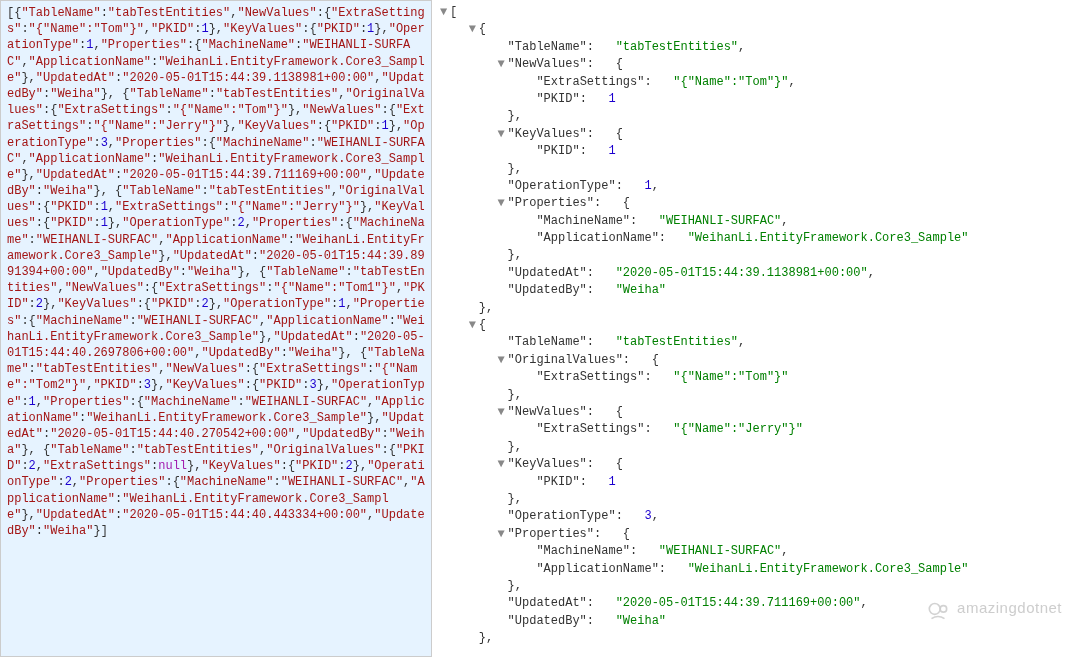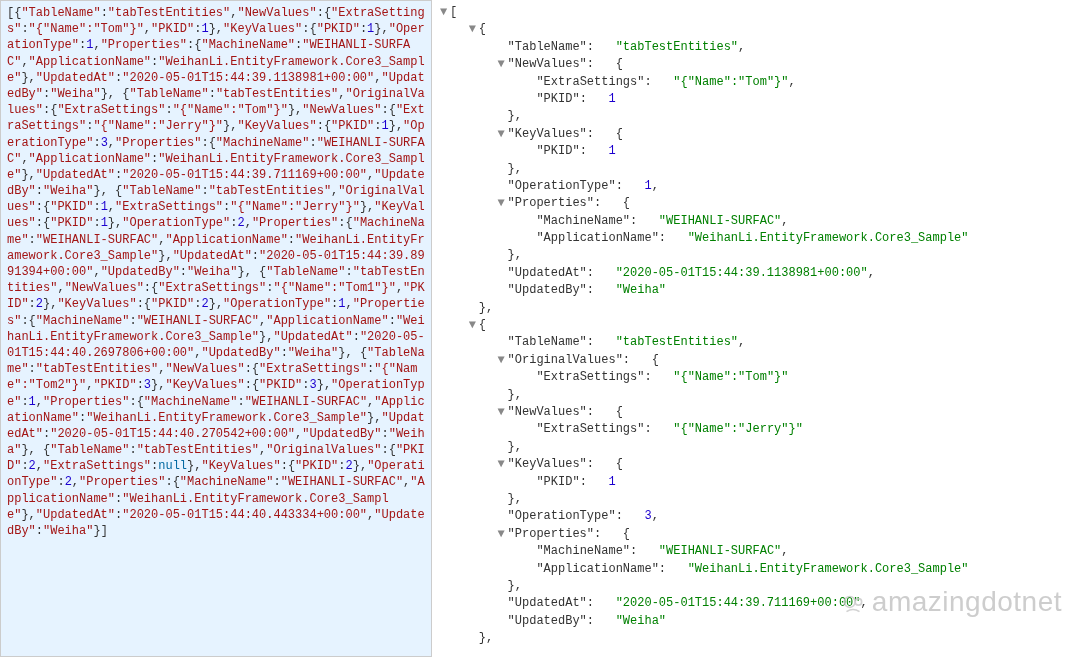--- a/index.html
+++ b/index.html
@@ -21,21 +21,21 @@
     padding: 4px 6px;
     line-height: 1.35;
     word-break: break-all;
     overflow: hidden;
     color: #333;
   }
   .left-pane .k { color: #a31515; }
   .left-pane .s { color: #a31515; }
   .left-pane .n { color: #1c00cf; }
   .left-pane .p { color: #333; }
-  .left-pane .nl { color: #0369a1; }
+  .left-pane .nl { color: #a21caf; }
 
   .right-pane {
     flex: 1;
     padding: 4px 8px;
     line-height: 1.45;
     font-size: 12px;
     color: #333;
     overflow: hidden;
     position: relative;
   }
@@ -53,24 +53,24 @@
   .tpunc { color: #333; }
   .tstr { color: #008000; }
   .tnum { color: #1c00cf; }
 
   .watermark {
     position: absolute;
     right: 18px;
     bottom: 34px;
     color: rgba(200,200,200,0.9);
     font-family: Arial, sans-serif;
-    font-size: 28px;
+    font-size: 15px;
     letter-spacing: 0.5px;
     display: flex;
-    align-items: center;
+    align-items: flex-start;
     gap: 6px;
     pointer-events: none;
   }
   .watermark svg { opacity: 0.9; }
 </style>
 </head>
 <body>
 
 <div class="left-pane" id="leftPane"><span class="p">[</span><span class="p">{</span><span class="k">"TableName"</span><span class="p">:</span><span class="s">"tabTestEntities"</span><span class="p">,</span><span class="k">"NewValues"</span><span class="p">:</span><span class="p">{</span><span class="k">"ExtraSettings"</span><span class="p">:</span><span class="s">"{"Name":"Tom"}"</span><span class="p">,</span><span class="k">"PKID"</span><span class="p">:</span><span class="n">1</span><span class="p">}</span><span class="p">,</span><span class="k">"KeyValues"</span><span class="p">:</span><span class="p">{</span><span class="k">"PKID"</span><span class="p">:</span><span class="n">1</span><span class="p">}</span><span class="p">,</span><span class="k">"OperationType"</span><span class="p">:</span><span class="n">1</span><span class="p">,</span><span class="k">"Properties"</span><span class="p">:</span><span class="p">{</span><span class="k">"MachineName"</span><span class="p">:</span><span class="s">"WEIHANLI-SURFAC"</span><span class="p">,</span><span class="k">"ApplicationName"</span><span class="p">:</span><span class="s">"WeihanLi.EntityFramework.Core3_Sample"</span><span class="p">}</span><span class="p">,</span><span class="k">"UpdatedAt"</span><span class="p">:</span><span class="s">"2020-05-01T15:44:39.1138981+00:00"</span><span class="p">,</span><span class="k">"UpdatedBy"</span><span class="p">:</span><span class="s">"Weiha"</span><span class="p">}</span><span class="p">,</span>
 <span class="p">{</span><span class="k">"TableName"</span><span class="p">:</span><span class="s">"tabTestEntities"</span><span class="p">,</span><span class="k">"OriginalValues"</span><span class="p">:</span><span class="p">{</span><span class="k">"ExtraSettings"</span><span class="p">:</span><span class="s">"{"Name":"Tom"}"</span><span class="p">}</span><span class="p">,</span><span class="k">"NewValues"</span><span class="p">:</span><span class="p">{</span><span class="k">"ExtraSettings"</span><span class="p">:</span><span class="s">"{"Name":"Jerry"}"</span><span class="p">}</span><span class="p">,</span><span class="k">"KeyValues"</span><span class="p">:</span><span class="p">{</span><span class="k">"PKID"</span><span class="p">:</span><span class="n">1</span><span class="p">}</span><span class="p">,</span><span class="k">"OperationType"</span><span class="p">:</span><span class="n">3</span><span class="p">,</span><span class="k">"Properties"</span><span class="p">:</span><span class="p">{</span><span class="k">"MachineName"</span><span class="p">:</span><span class="s">"WEIHANLI-SURFAC"</span><span class="p">,</span><span class="k">"ApplicationName"</span><span class="p">:</span><span class="s">"WeihanLi.EntityFramework.Core3_Sample"</span><span class="p">}</span><span class="p">,</span><span class="k">"UpdatedAt"</span><span class="p">:</span><span class="s">"2020-05-01T15:44:39.711169+00:00"</span><span class="p">,</span><span class="k">"UpdatedBy"</span><span class="p">:</span><span class="s">"Weiha"</span><span class="p">}</span><span class="p">,</span>

